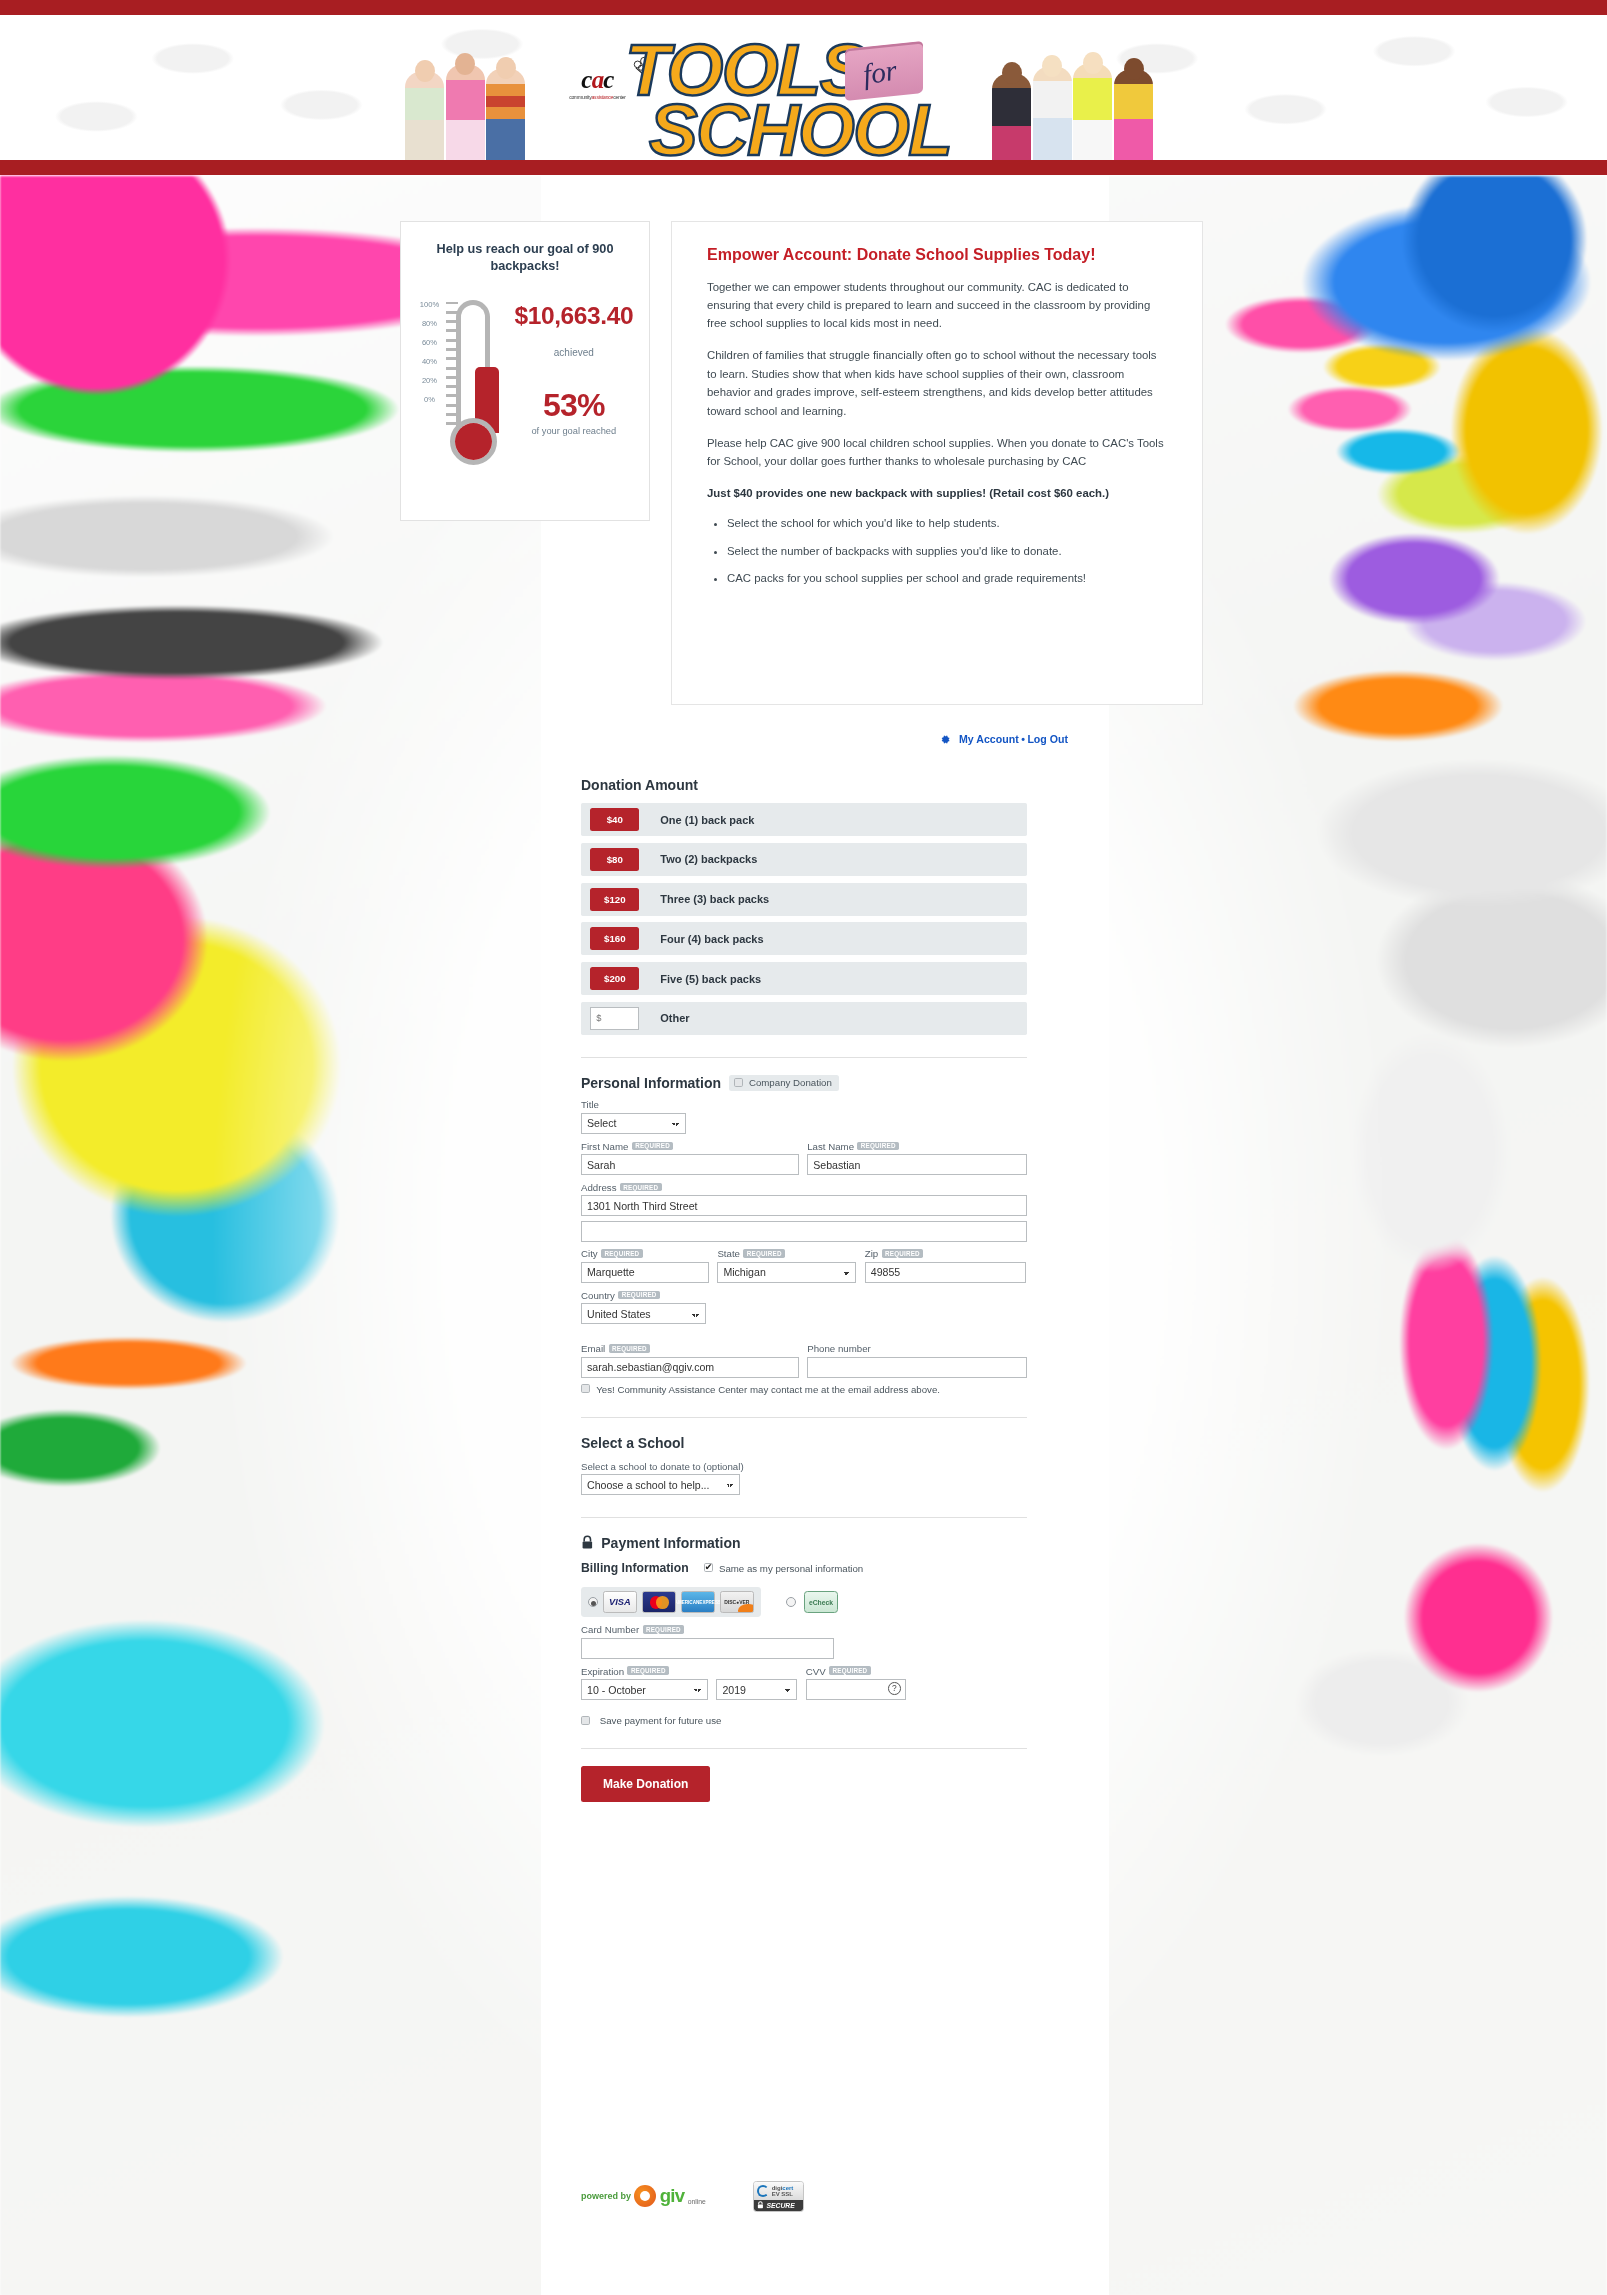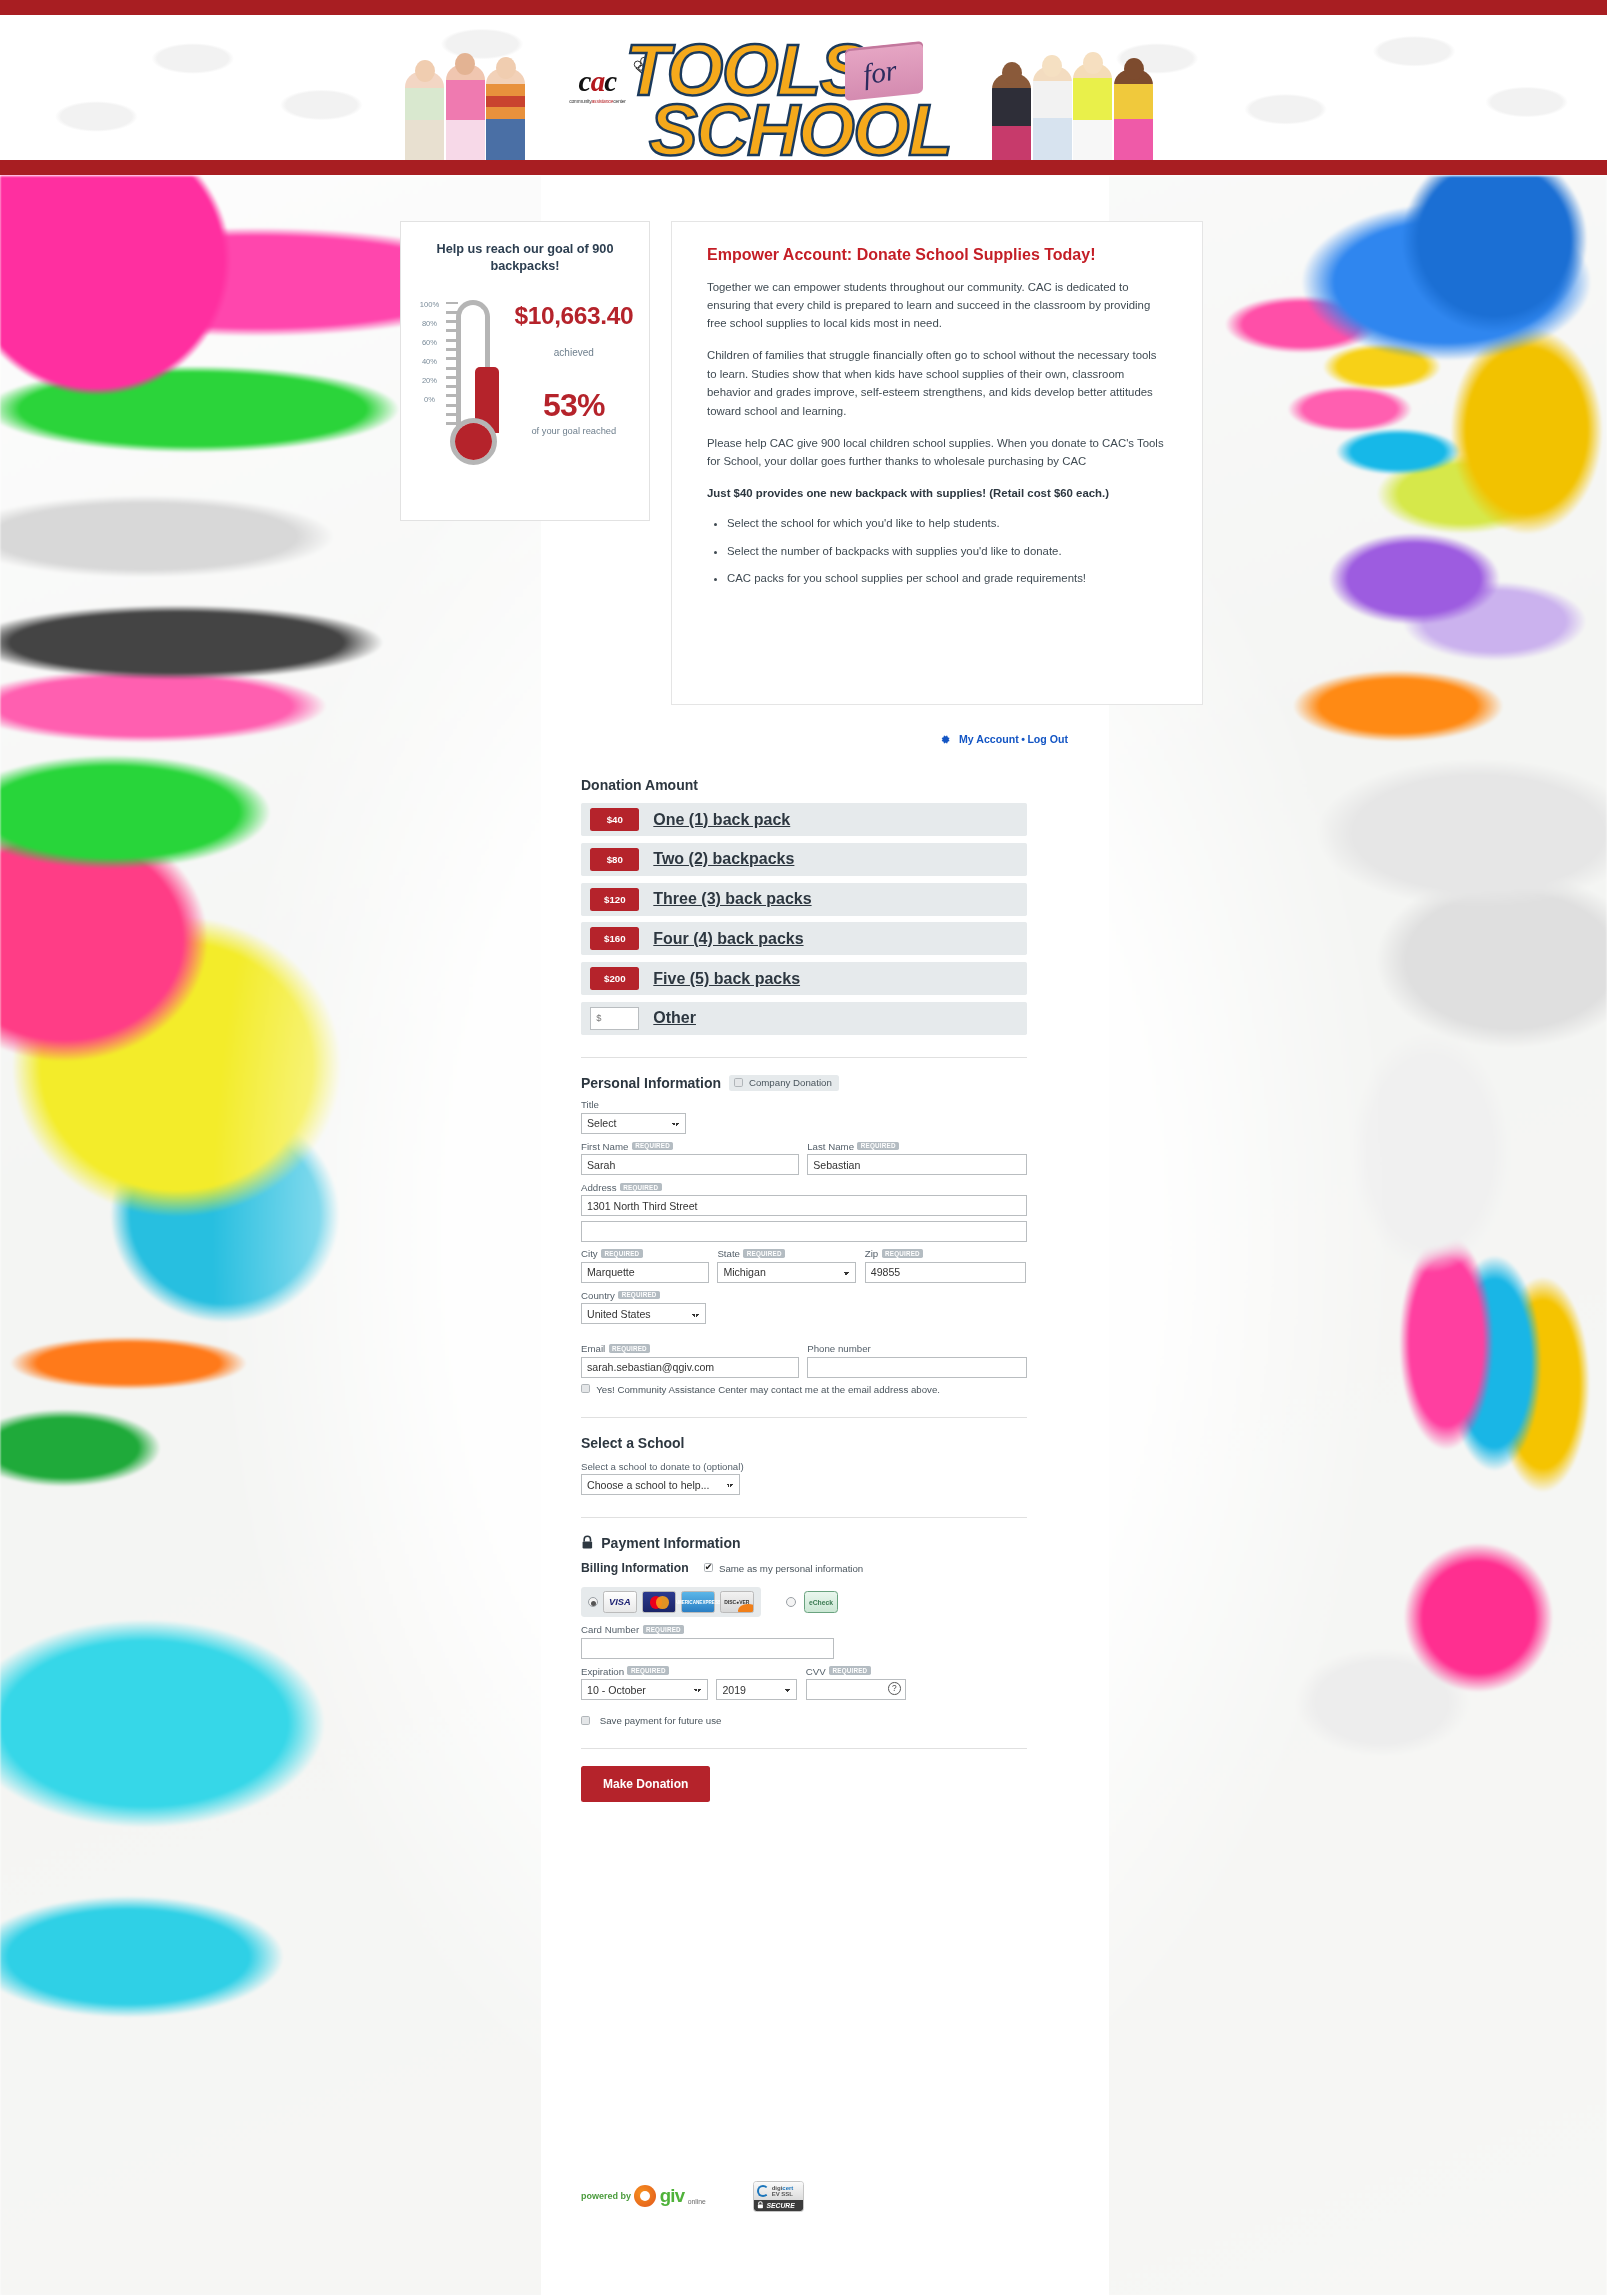--- a/index.html
+++ b/index.html
@@ -79,21 +79,21 @@
 
   .kid-group{ position:absolute; bottom:0; display:flex; align-items:flex-end; gap:1.7px; }
   .kid{ width:39px; border-radius:15px 15px 0 0; position:relative; }
   .kid .head{
     position:absolute; top:-12px; left:50%; transform:translateX(-50%);
     width:20px; height:22px; border-radius:50%;
   }
 
   #cac-logo{ position:absolute; left:557px; top:52px; width:81px; text-align:center; }
   #cac-logo .cac-word{ font-family:"Liberation Serif", serif; font-style:italic; font-weight:bold;
-    font-size:29px; color:#111; line-height:1; letter-spacing:-0.8px; }
+    font-size:25px; color:#111; line-height:1; letter-spacing:-0.8px; }
   #cac-logo .cac-word .red{ color:#b3181d; }
   #cac-logo .cac-sub{ font-size:5px; color:#333; letter-spacing:-0.2px; margin-top:1.7px; }
   #cac-logo .cac-sub .r{ color:#b3181d; font-style:italic; }
   #cac-tree{ position:absolute; left:629px; top:41px; width:29px; height:37px; }
 
   #tools-title{ position:absolute; left:625px; top:25px; width:507px; }
   .tools-word{
     font-family:"Liberation Sans", sans-serif;
     font-weight:bold; font-style:italic; font-size:73px; line-height:.82;
     color:#f5a91b; -webkit-text-stroke:2.5px #1b3a5c;
@@ -179,21 +179,21 @@
   .sec-head{ font-size:14px; font-weight:bold; color:#2d3740; margin:0 0 10px; }
   .amt-row{
     background:#e6eaec; height:33px; margin-bottom:6.8px; display:flex; align-items:center;
     padding-left:9.3px; border-radius:1.7px;
   }
   .amt-btn{
     width:49px; height:23px; background:#b5232b; color:#fff; border-radius:2.5px;
     font-size:9.7px; font-weight:bold; display:flex; align-items:center; justify-content:center;
     border:none; cursor:pointer;
   }
-  .amt-lbl{ margin-left:14px; font-size:16px; font-weight:bold; color:#2d3740;text-decoration:underline; }
+  .amt-lbl{ margin-left:21px; font-size:11px; font-weight:bold; color:#2d3740; }
   .other-input{
     width:49px; height:23px; border:0.8px solid #b9bdc0; background:#fff;
     font-size:9.3px; color:#666; padding-left:5px;
   }
   hr.sep{ border:none; border-top:0.8px solid #e0e0e0; margin:22px 0 17px; }
 
   .inline-chip{
     display:inline-block; background:#e6eaec; border-radius:2.5px; padding:2.5px 6.8px 2.5px 4.2px;
     font-size:9.7px; color:#4a555d; vertical-align:3.4px; margin-left:8.4px;
   }

